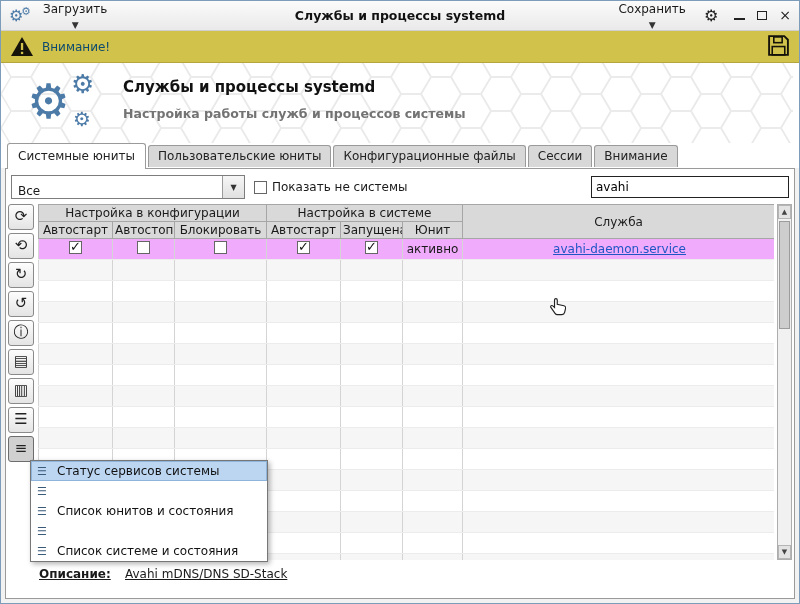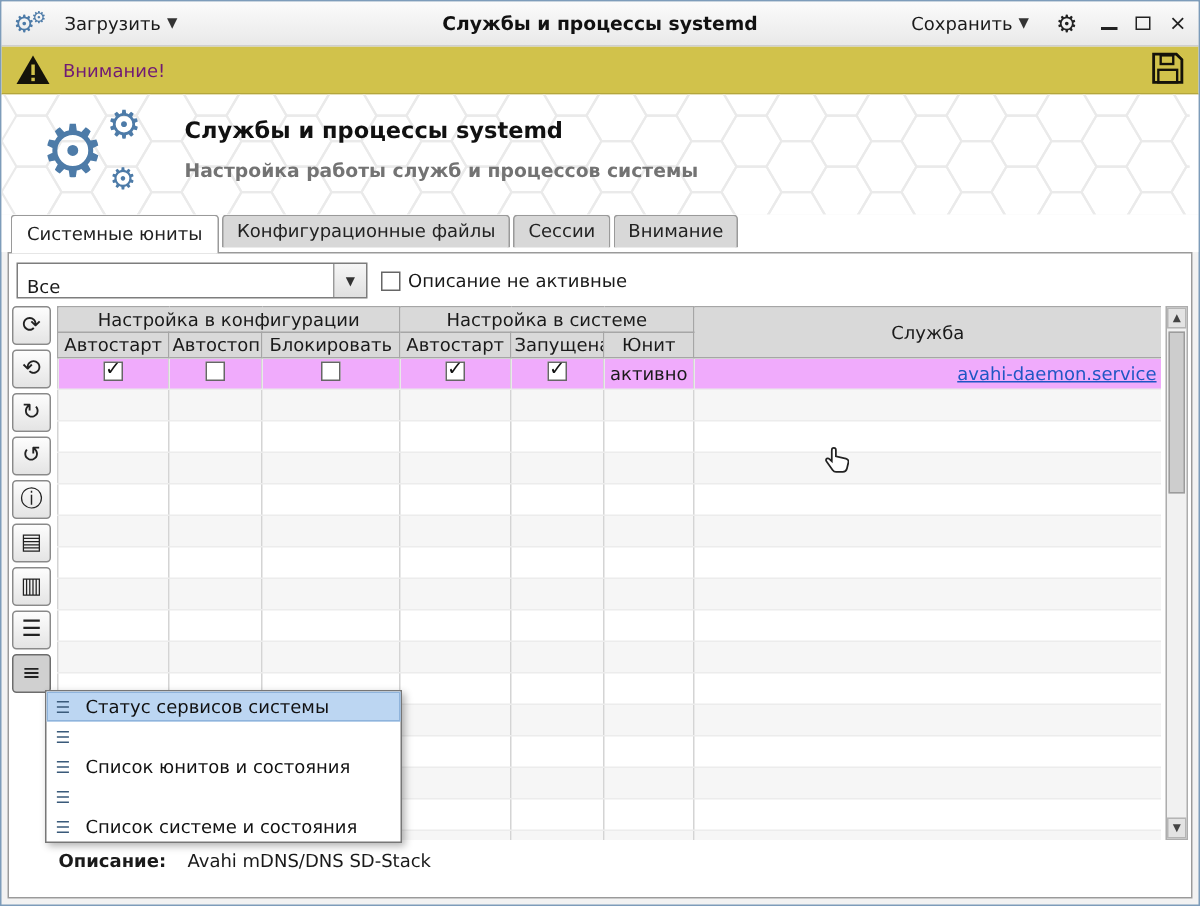--- a/index.html
+++ b/index.html
@@ -7,49 +7,49 @@
   body { font-family:"DejaVu Sans", sans-serif; font-size:12px; color:#1a1a1a; background:#e8e8e8; }
 
   .window { width:800px; height:604px; border:1px solid #7d9cba; background:#f2f2f2;
             display:flex; flex-direction:column; position:relative; overflow:hidden; }
 
   
   .titlebar { height:30px; flex:0 0 30px; background:linear-gradient(#fbfbfb,#e9e9e9);
               border-bottom:1px solid #cfcfcf; display:flex; align-items:center; padding:0 8px; position:relative; }
   .app-gears { color:#4d7ba8; font-size:16px; line-height:16px; position:relative; width:26px; }
   .app-gears .g2 { position:absolute; font-size:11px; left:12px; top:-4px; }
-  .tb-btn { display:flex; align-items:center; gap:4px; padding:3px 8px; border-radius:3px; cursor:default; }
+  .tb-btn { display:flex; align-items:center; gap:4px; padding:3px 8px; border-radius:3px; cursor:default;flex-direction:column; }
   .tb-arrow { font-size:9px; color:#333; }
   .tb-title { position:absolute; left:50%; transform:translateX(-50%); font-weight:bold; font-size:12.5px; color:#111; }
   .tb-right { margin-left:auto; display:flex; align-items:center; gap:10px; }
   .tb-gear { font-size:16px; color:#222; }
   .winctl { display:flex; align-items:center; gap:12px; margin-left:6px; }
   .minimize-glyph { width:11px; border-top:2px solid #222; height:0; margin-top:6px; }
   .maximize-glyph { width:10px; height:9px; border:1.5px solid #222; }
   .close-glyph { font-size:14px; color:#222; line-height:14px; }
 
   
   .warnbar { height:32px; flex:0 0 32px; background:#d1c24b; border-bottom:1px solid #b4a63c;
              display:flex; align-items:center; padding:0 9px; gap:8px; }
-  .warn-label { font-size:12px; color:#701a75; }
+  .warn-label { font-size:12px; color:#0c4a6e; }
   .warn-save { margin-left:auto; }
 
   
   .banner { height:80px; flex:0 0 80px; background:#ffffff; position:relative; overflow:hidden; }
   .hex-bg { position:absolute; left:0; top:0; }
   .banner-gears { position:absolute; left:26px; top:8px; width:90px; height:66px; color:#4d7ba8; }
   .banner-gears .bg1 { font-size:48px; line-height:56px; position:absolute; left:0; top:2px; }
   .banner-gears .bg2 { font-size:26px; position:absolute; left:44px; top:-2px; }
   .banner-gears .bg3 { font-size:20px; position:absolute; left:46px; top:36px; }
   .banner-text { position:absolute; left:122px; top:15px; }
   .banner-title { font-size:15px; font-weight:bold; color:#111; }
   .banner-subtitle { font-size:12.5px; font-weight:bold; color:#737373; margin-top:10px; }
 
   
-  .tabstrip { height:25px; flex:0 0 25px; display:flex; align-items:flex-start; padding-left:6px; background:#fff; gap:2px; }
+  .tabstrip { height:25px; flex:0 0 25px; display:flex; align-items:center; padding-left:6px; background:#fff; gap:2px; }
   .tab { background:#d8d8d8; border:1px solid #9a9a9a; border-bottom:none; border-radius:3px 3px 0 0;
          padding:3px 9px 4px; font-size:12px; color:#222; white-space:nowrap; }
   .tab.active { background:#ffffff; padding:5px 10px 6px; margin-bottom:-1px; position:relative; z-index:3; }
 
   
   .page { flex:1; margin:0 4px 4px; border:1px solid #9a9a9a; background:#fff; position:relative; z-index:1; }
 
   
   .filters { display:flex; align-items:center; gap:9px; padding:5px 5px 4px 5px; height:35px; }
   .combo { width:234px; height:24px; border:1px solid #7d7d7d; background:#fff; display:flex; align-items:flex-end; }
@@ -74,31 +74,31 @@
   .tool-btn.pressed { background:#d0d0d0; border-color:#6d6d6d; }
 
   .table-wrap { width:736px; overflow:hidden; position:relative; }
   table.units { border-collapse:collapse; table-layout:fixed; width:736px; font-size:12px; }
   .units th { background:#d9d9d9; border:1px solid #a6a6a6; font-weight:normal; font-size:12px;
               padding:0 2px; height:17px; overflow:hidden; white-space:nowrap; color:#1a1a1a; }
   .units td { border-left:1px solid #d4d4d4; border-right:1px solid #d4d4d4; border-bottom:1px solid #ececec;
               height:21px; padding:0 3px; text-align:center; overflow:hidden; white-space:nowrap; }
   .units tr.selected td { background:#f0abfc; }
   .units tr.empty-row:nth-child(even) td { background:#f6f6f6; }
-  .units td.service-cell { text-align:right; padding-left:5px; }
+  .units td.service-cell { text-align:center; padding-left:5px; }
   .service-link { color:#1f56c4; text-decoration:underline; }
 
   .vscroll { width:15px; height:356px; border:1px solid #adadad; background:#f1f1f1; position:relative; flex:0 0 15px; }
   .vs-btn { position:absolute; left:0; width:13px; height:14px; background:#e3e3e3; border:1px solid #b5b5b5;
             font-size:7px; text-align:center; line-height:12px; color:#444; }
   .vs-up { top:0; } .vs-down { bottom:0; }
   .vs-thumb { position:absolute; left:1px; top:16px; width:11px; height:108px; background:#cdcdcd; border:1px solid #9c9c9c; }
 
   
-  .statusline { display:flex; margin-top:7px; padding-left:33px; align-items:flex-end; }
+  .statusline { display:flex; margin-top:7px; padding-left:33px; align-items:flex-end;text-decoration:underline; }
   .status-label { font-weight:bold; width:86px; font-size:12px; }
   .status-value { font-size:12px; }
 
   
   .popup-menu { position:absolute; left:29px; top:459px; width:238px; background:#fff; border:1px solid #777;
                 box-shadow:2px 2px 5px rgba(0,0,0,0.3); z-index:30; }
   .menu-item { height:20px; display:flex; align-items:center; gap:7px; padding:0 6px; font-size:12px; color:#111; }
   .menu-item .mi-icon { font-size:11px; color:#3a5a7a; width:13px; }
   .menu-item.active { background:#bcd6f2; box-shadow:inset 0 0 0 1px #8fb4dc; }
 
@@ -274,36 +274,38 @@
         <span class="bg3">⚙</span>
     </div>
     <div class="banner-text">
       <div class="banner-title">Службы и процессы systemd</div>
       <div class="banner-subtitle">Настройка работы служб и процессов системы</div>
     </div>
   </div>
 
   <div class="tabstrip">
     <div class="tab active">Системные юниты</div>
+    <div class="tab">Пользовательские юниты</div>
     <div class="tab">Конфигурационные файлы</div>
     <div class="tab">Сессии</div>
     <div class="tab">Внимание</div>
   </div>
 
   <div class="page">
 
     <div class="filters">
       <div class="combo">
         <span class="combo-text">Все</span>
         <span class="combo-arrow">▼</span>
       </div>
       <div class="chk-group">
         <span class="cb"></span>
-        <span class="chk-label">Описание не активные</span>
-      </div>
+        <span class="chk-label">Показать не системы</span>
+      </div>
+      <input class="search-input" type="text" value="avahi" style="">
     </div>
 
     <div class="mainrow">
       <div class="side-toolbar">
         <div class="tool-btn">⟳</div>
         <div class="tool-btn">⟲</div>
         <div class="tool-btn">↻</div>
         <div class="tool-btn">↺</div>
         <div class="tool-btn">ⓘ</div>
         <div class="tool-btn">▤</div>

